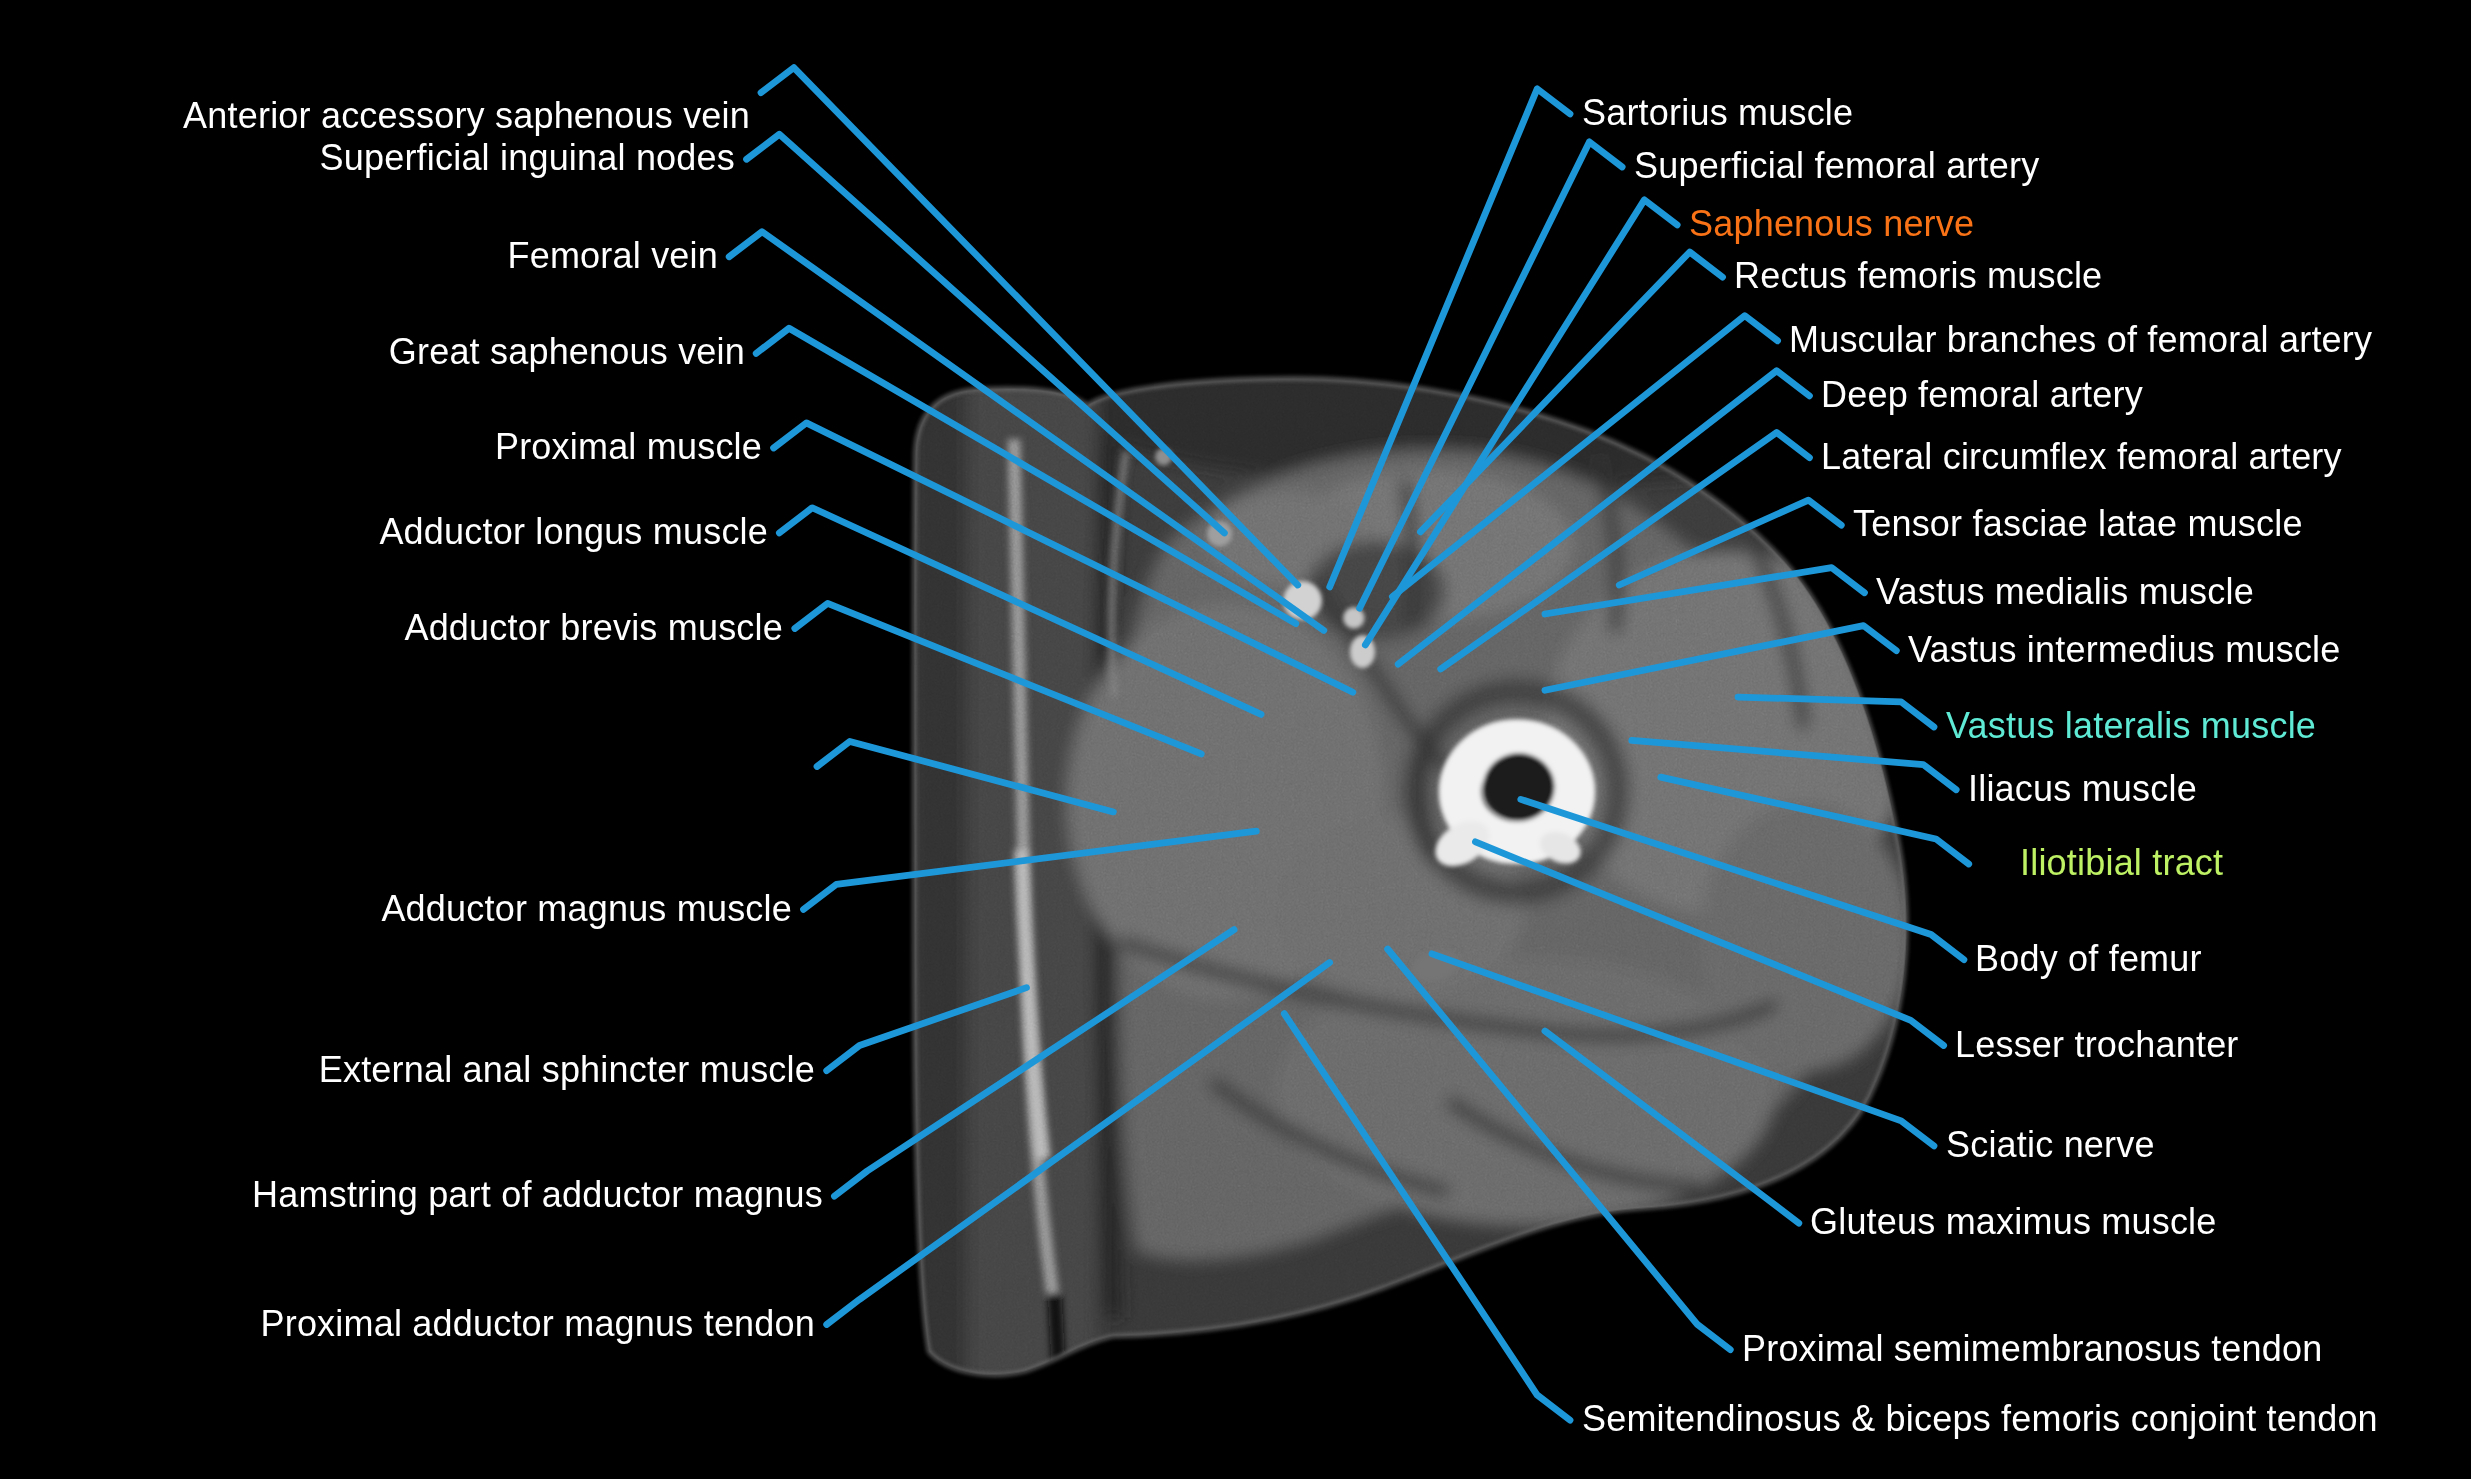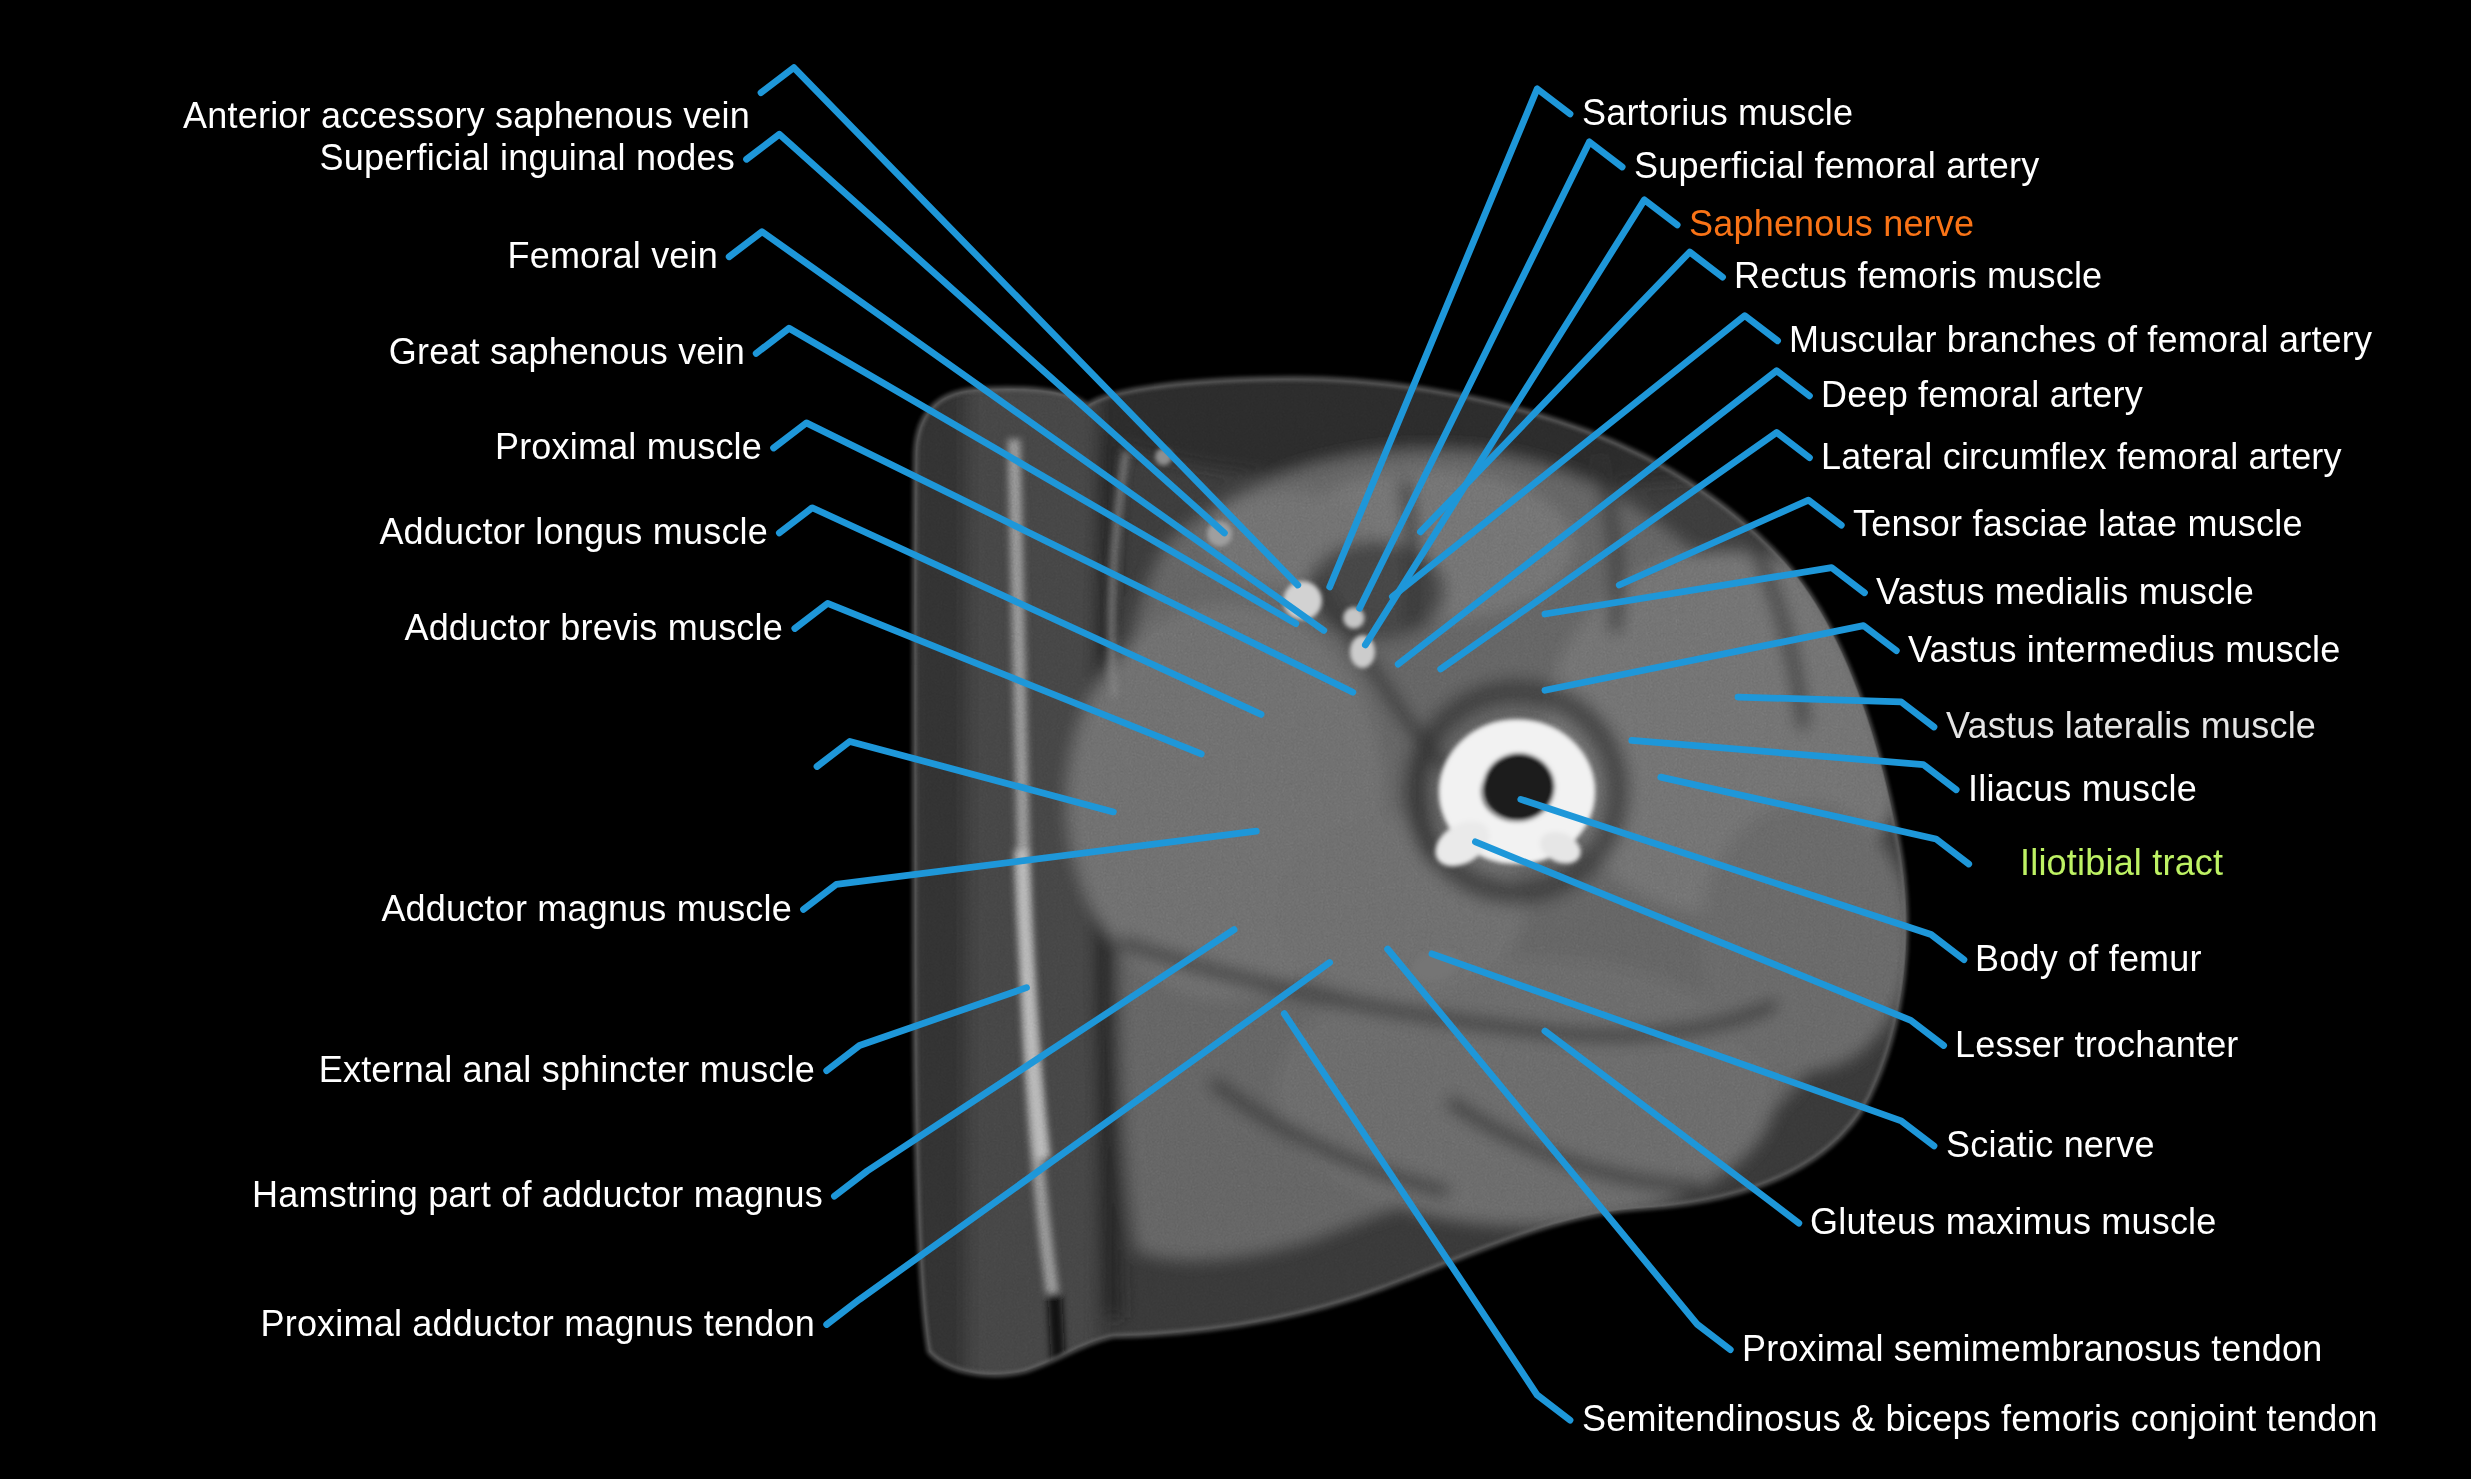--- a/index.html
+++ b/index.html
@@ -185,21 +185,21 @@
       <div class="label right" style="top: 114px; color: rgb(255, 255, 255); left: 1582px;">Sartorius muscle</div>
       <div class="label right" style="top: 167px; color: rgb(255, 255, 255); left: 1634px;">Superficial femoral artery</div>
       <div class="label right" style="top: 225px; color: #f97316; left: 1689px;">Saphenous nerve</div>
       <div class="label right" style="top: 277px; color: rgb(255, 255, 255); left: 1734px;">Rectus femoris muscle</div>
       <div class="label right" style="top: 341px; color: rgb(255, 255, 255); left: 1789px;">Muscular branches of femoral artery</div>
       <div class="label right" style="top: 396px; color: rgb(255, 255, 255); left: 1821px;">Deep femoral artery</div>
       <div class="label right" style="top: 458px; color: rgb(255, 255, 255); left: 1821px;">Lateral circumflex femoral artery</div>
       <div class="label right" style="top: 525px; color: rgb(255, 255, 255); left: 1853px;">Tensor fasciae latae muscle</div>
       <div class="label right" style="top: 593px; color: rgb(255, 255, 255); left: 1876px;">Vastus medialis muscle</div>
       <div class="label right" style="top: 651px; color: rgb(255, 255, 255); left: 1908px;">Vastus intermedius muscle</div>
-      <div class="label right" style="top: 727px; color: #e5e5e5; left: 1946px;">Vastus lateralis muscle</div>
+      <div class="label right" style="top: 727px; color: #5eead4; left: 1946px;">Vastus lateralis muscle</div>
       <div class="label right" style="top: 790px; color: rgb(255, 255, 255); left: 1968px;">Iliacus muscle</div>
       <div class="label right" style="top: 864px; color: #bef264; left: 1980px; margin-left: 40px;">Iliotibial tract</div>
       <div class="label right" style="top: 960px; color: rgb(255, 255, 255); left: 1975px;">Body of femur</div>
       <div class="label right" style="top: 1046px; color: rgb(255, 255, 255); left: 1955px;">Lesser trochanter</div>
       <div class="label right" style="top: 1146px; color: rgb(255, 255, 255); left: 1946px;">Sciatic nerve</div>
       <div class="label right" style="top: 1223px; color: rgb(255, 255, 255); left: 1810px;">Gluteus maximus muscle</div>
       <div class="label right" style="top: 1350px; color: rgb(255, 255, 255); left: 1742px;">Proximal semimembranosus tendon</div>
       <div class="label right" style="top: 1420px; color: rgb(255, 255, 255); left: 1582px;">Semitendinosus &amp; biceps femoris conjoint tendon</div>
     </div>
 </div>

